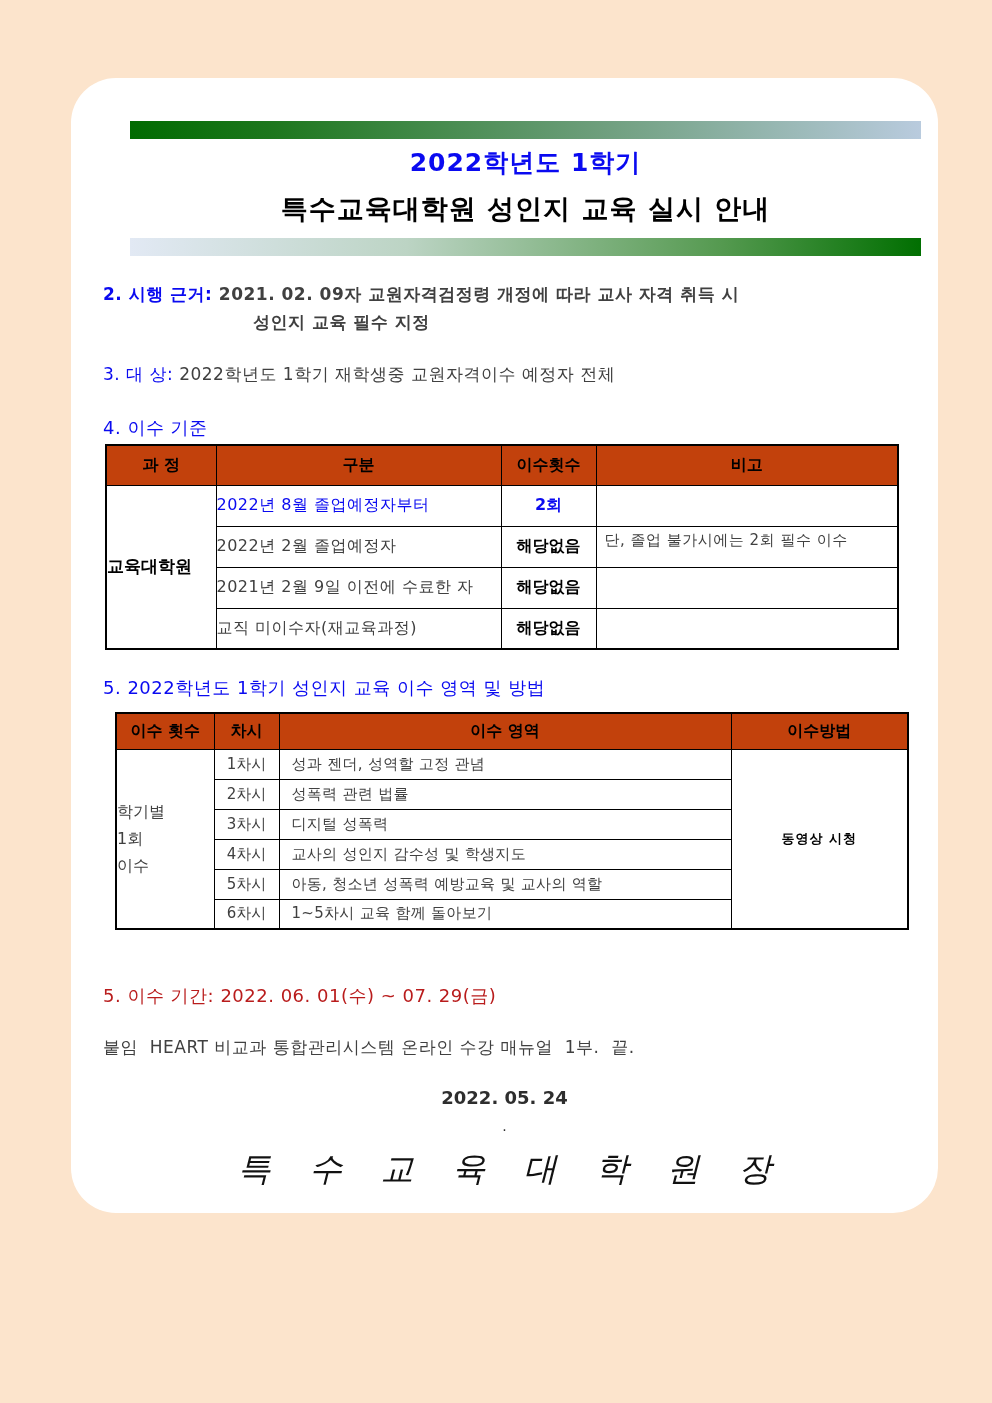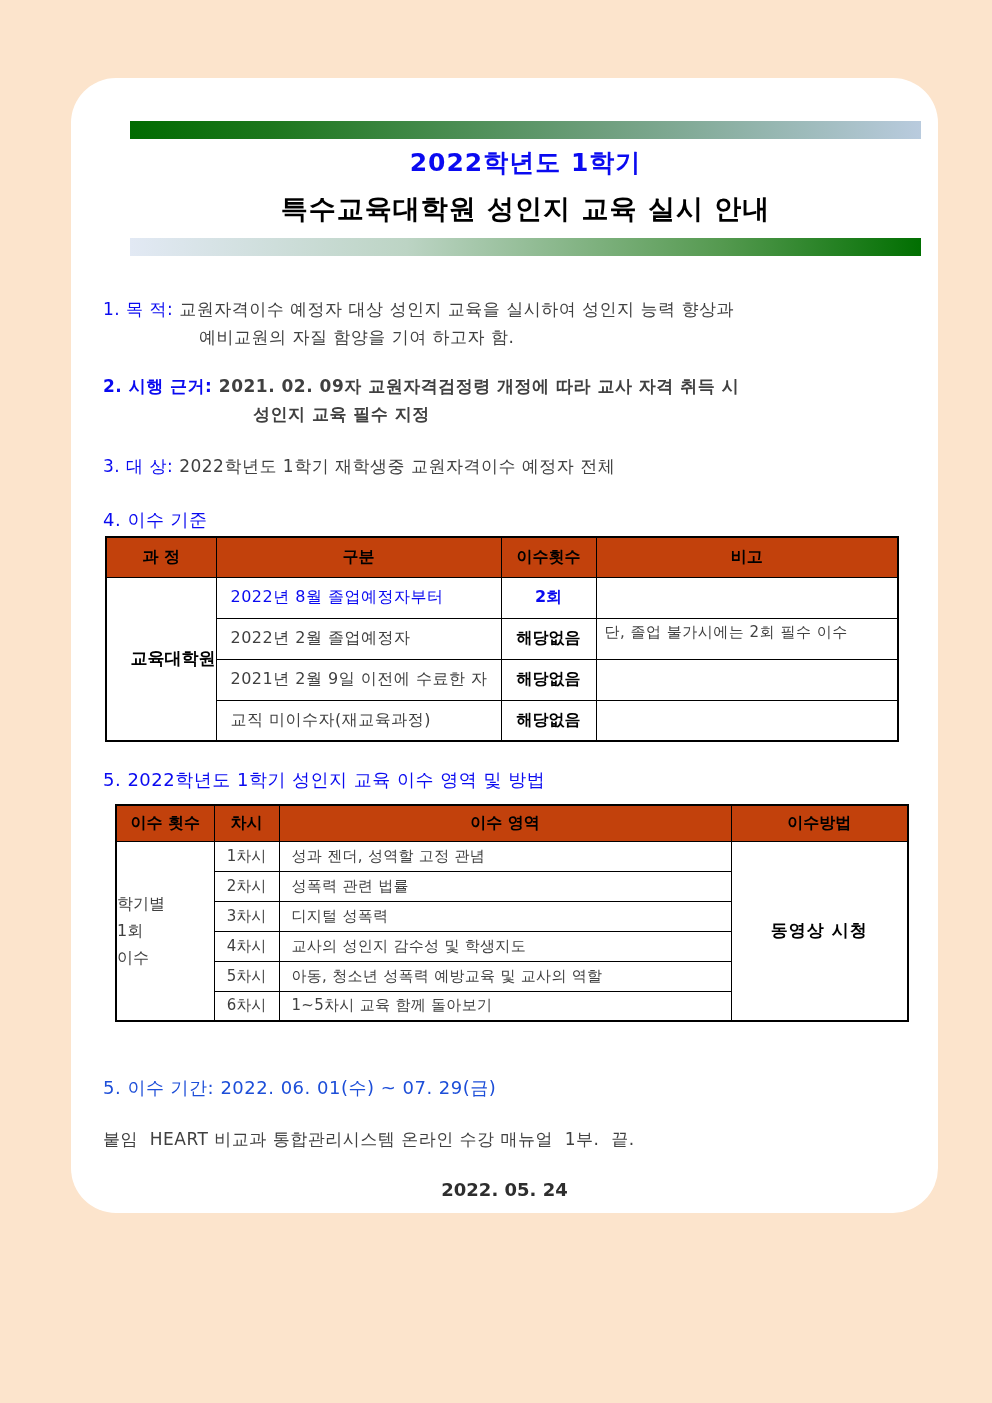--- a/index.html
+++ b/index.html
@@ -47,62 +47,58 @@
     text-align:center;
   }
   td { color:#404040; font-size:16px; }
   .t-criteria { width:792px; }
   .t-criteria th { height:40px; }
   .t-criteria td { height:41px; }
   .t-criteria col:nth-child(1){ width:110px; }
   .t-criteria col:nth-child(2){ width:285px; }
   .t-criteria col:nth-child(3){ width:95px; }
   .t-criteria col:nth-child(4){ width:302px; }
-  td.program { text-align:right; font-weight:bold; color:#000; font-size:17px; }
-  td.gubun { padding-left:14px; letter-spacing:0.5px; }
+  td.program { text-align:left; font-weight:bold; color:#000; font-size:17px; }
+  td.gubun { letter-spacing:0.5px; }
   td.count { text-align:center; font-weight:bold; color:#000; }
   tr.row-blue td.gubun, tr.row-blue td.count { color:#0a0af0; }
   td.note { font-size:15px; vertical-align:top; padding:4px 0 0 8px; letter-spacing:0.5px;margin-left:36px; }
   .t-method { width:792px; margin-top:12px;margin-left:44px; }
   .t-method th { height:36px; }
   .t-method td { height:30px; font-size:15px; }
   .t-method col:nth-child(1){ width:98px; }
   .t-method col:nth-child(2){ width:65px; }
   .t-method col:nth-child(3){ width:452px; }
   .t-method col:nth-child(4){ width:177px; }
   td.freq { text-align:left; white-space:pre-line; line-height:27px; font-size:16px; }
   td.session { text-align:center; }
   td.area { padding-left:12px; letter-spacing:0.3px; }
-  td.watch { text-align:center; font-weight:bold; color:#000; font-size:17px; letter-spacing:1px; }
+  td.watch { text-align:center; font-weight:bold; color:#000; font-size:13px; letter-spacing:1px; }
   
   .footer { color:#222; }
-  .f-period { margin:54px 0 0 32px; font-size:18px; letter-spacing:0.5px; color:#1d4ed8; }
+  .f-period { margin:54px 0 0 32px; font-size:18px; letter-spacing:0.5px; color:#b91c1c; }
   .f-attach { margin:28px 0 0 32px; font-size:17px; letter-spacing:0.5px; color:#404040; white-space:pre-wrap; }
   .f-date { margin-top:28px; text-align:center; font-size:18px; color:#2e2e2e;font-weight:bold; }
   .f-dot { margin-top:11px; text-align:center; font-size:14px; color:#2e2e2e; line-height:14px; }
   .f-sign { margin-top:14px; text-align:center; font-size:33px; color:#111; letter-spacing:14px; text-indent:14px;font-style:italic; }
 </style>
 </head>
 <body>
 
 <div class="card">
 
   <div class="header-wrap">
     <div class="bar bar-top"></div>
     <div class="semester">2022학년도 1학기</div>
     <div class="notice-title">특수교육대학원 성인지 교육 실시 안내</div>
     <div class="bar bar-bottom"></div>
   </div>
 
   <div class="sections">
 
-    <div class="sec-purpose">
-      <div class="section-line"><span class="blue">1. 목 적:</span><span> 교원자격이수 예정자 대상 성인지 교육을 실시하여 성인지 능력 향상과</span></div>
-      <div class="section-line line2">예비교원의 자질 함양을 기여 하고자 함.</div>
-    </div>
 
     <div class="sec-basis">
       <div class="section-line"><span class="blue">2. 시행 근거:</span><span> 2021. 02. 09자 교원자격검정령 개정에 따라 교사 자격 취득 시</span></div>
       <div class="section-line line2">성인지 교육 필수 지정</div>
     </div>
 
     <div class="sec-target">
       <div class="section-line"><span class="blue">3. 대 상:</span><span> 2022학년도 1학기 재학생중 교원자격이수 예정자 전체</span></div>
     </div>
 

